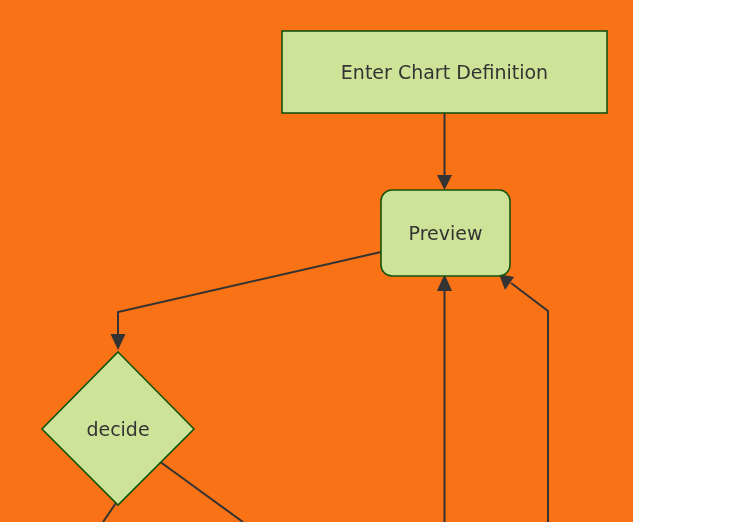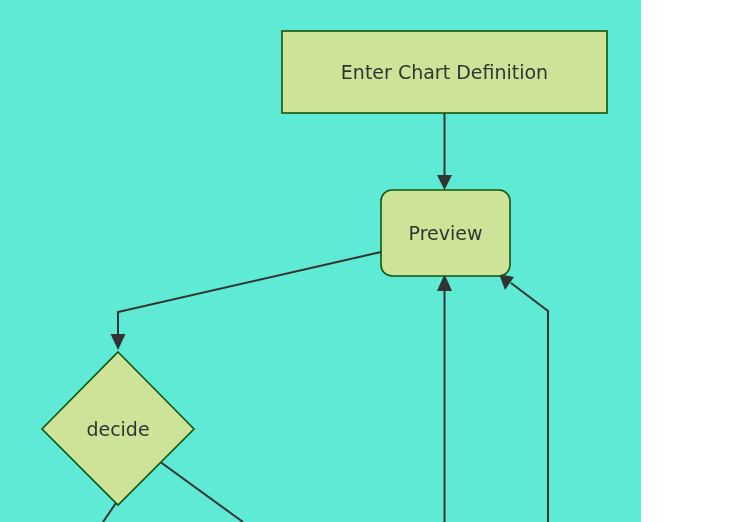--- a/index.html
+++ b/index.html
@@ -8,23 +8,22 @@
     padding: 0;
     background: #ffffff;
   }
   body {
     font-family: "DejaVu Sans", "Liberation Sans", sans-serif;
   }
   #diagram-canvas {
     position: relative;
     width: 633px;
     height: 522px;
-    background: #5eead4;
+    background: #f97316;
     overflow: hidden;
-    padding-left: 8px;
   }
   #flow-svg {
     position: absolute;
     top: 0;
     left: 0;
     width: 740px;
     height: 522px;
     display: block;
   }
   .node-label {

